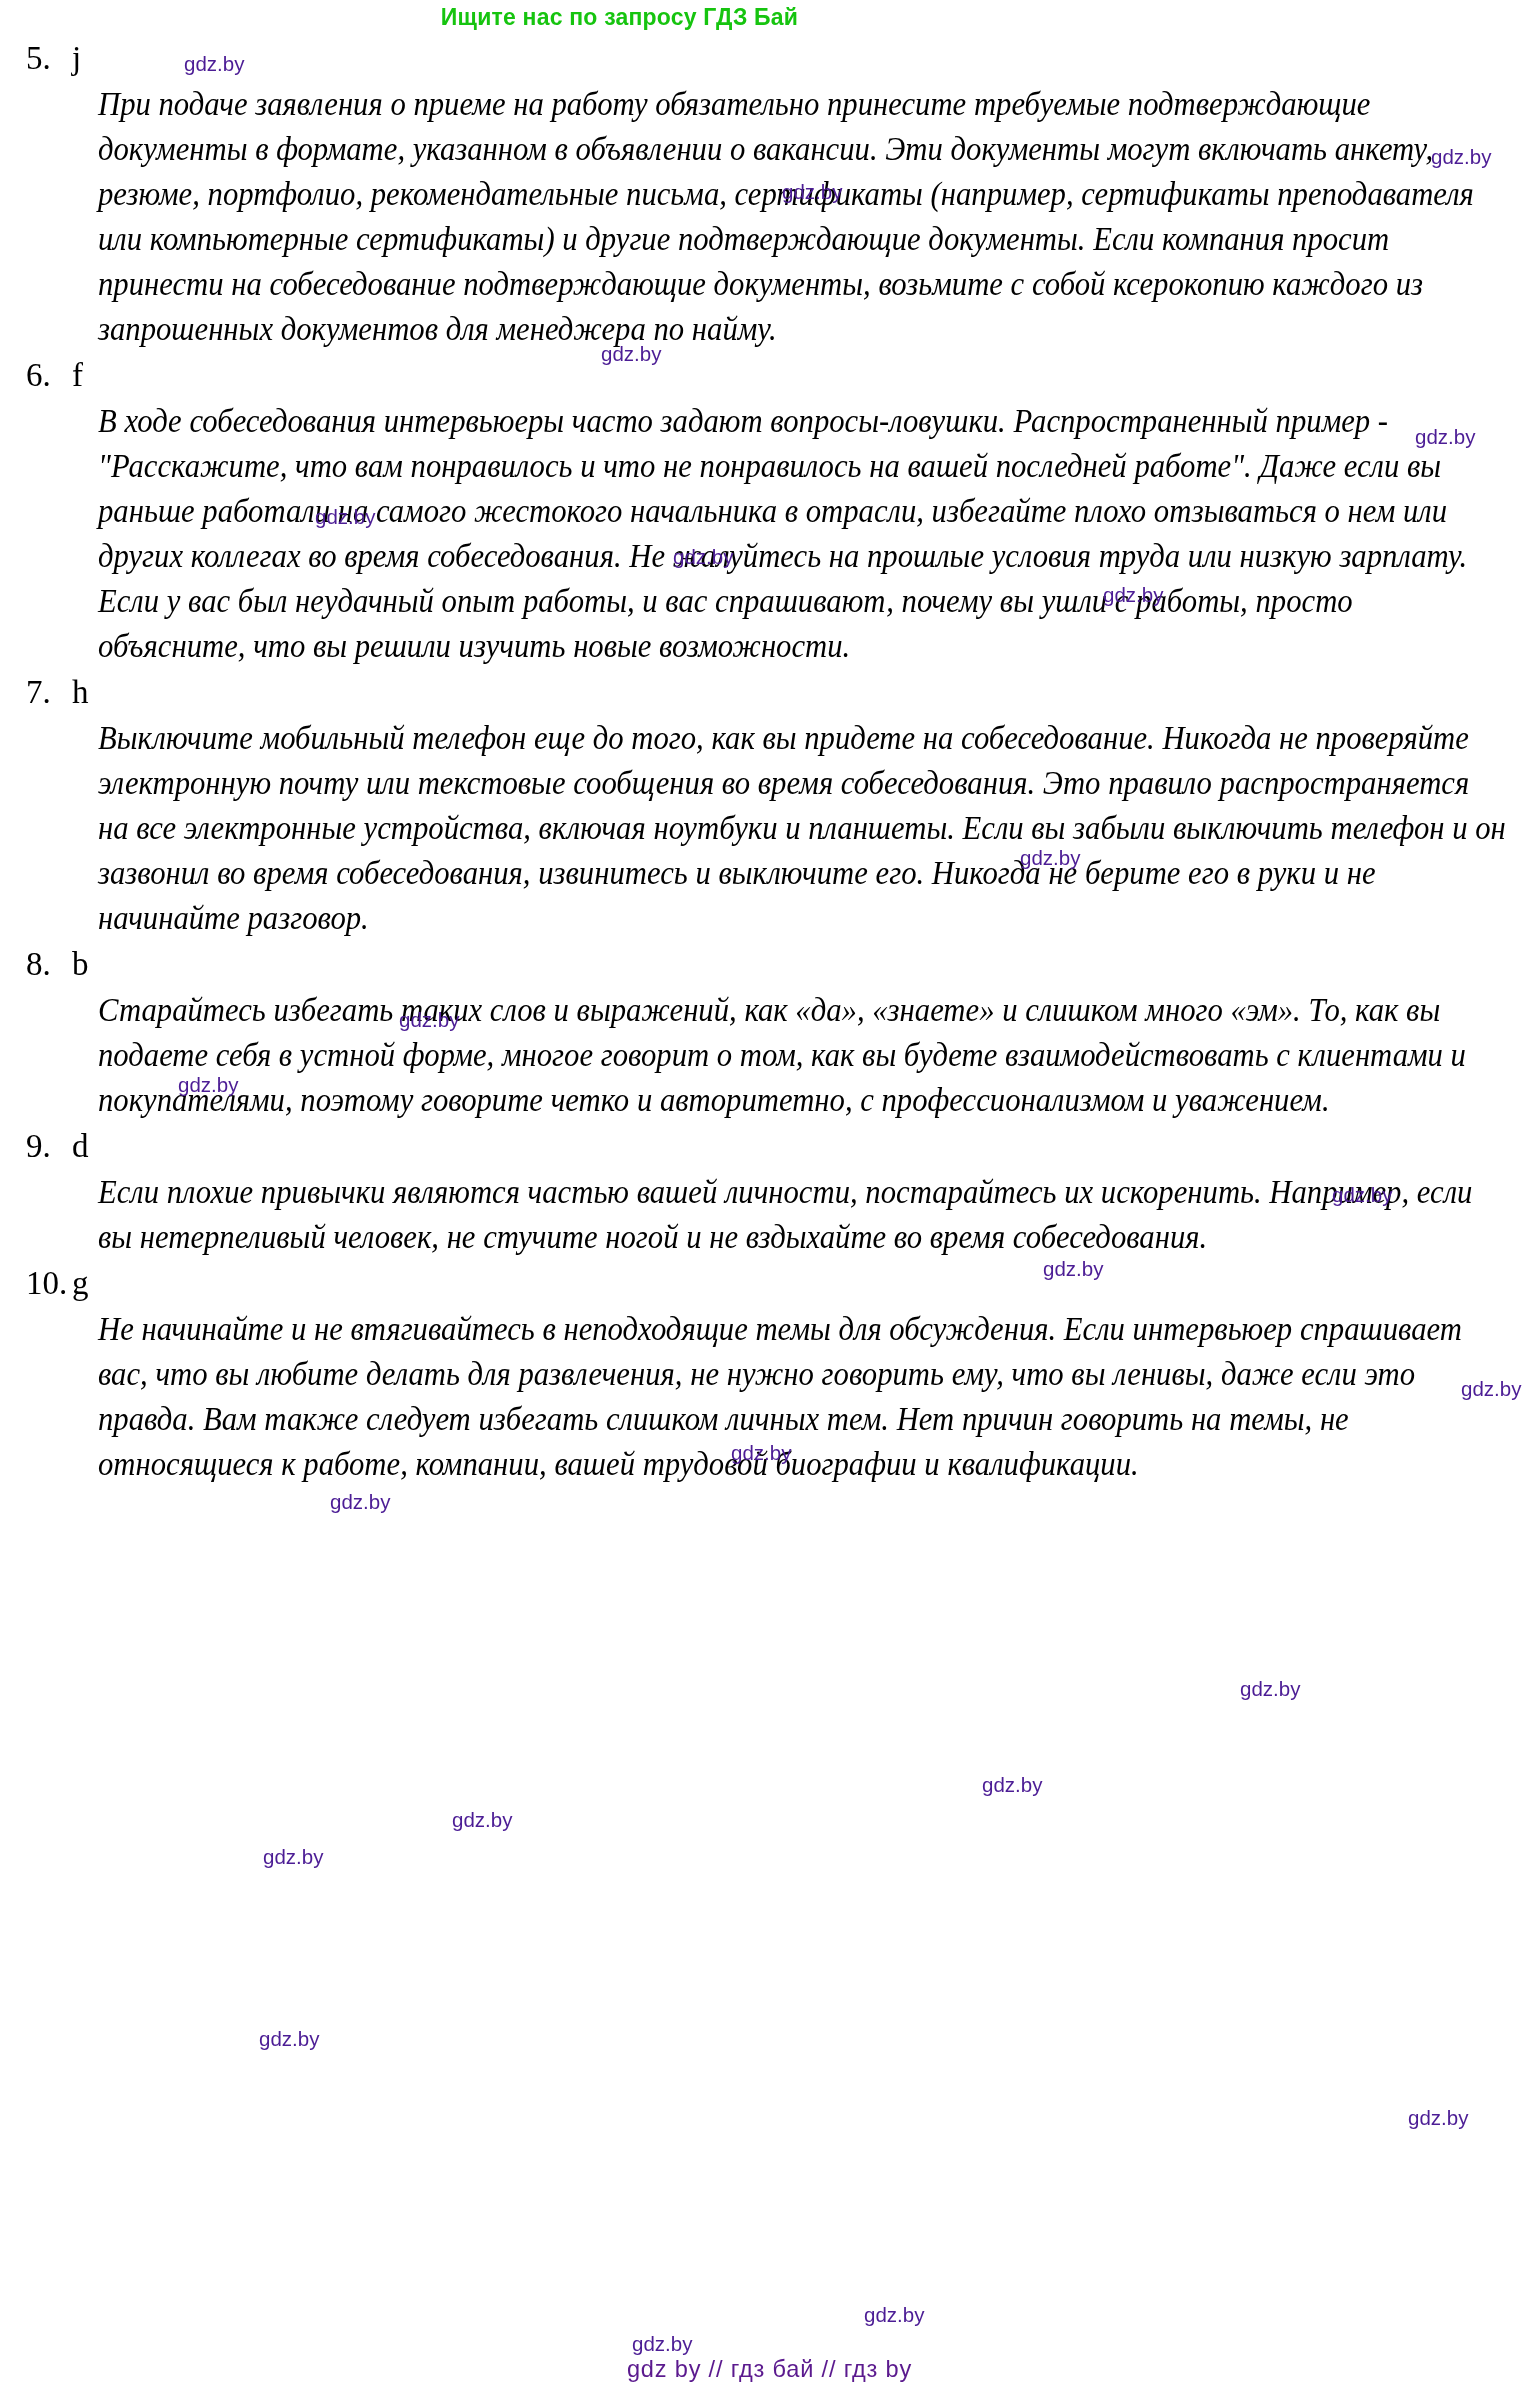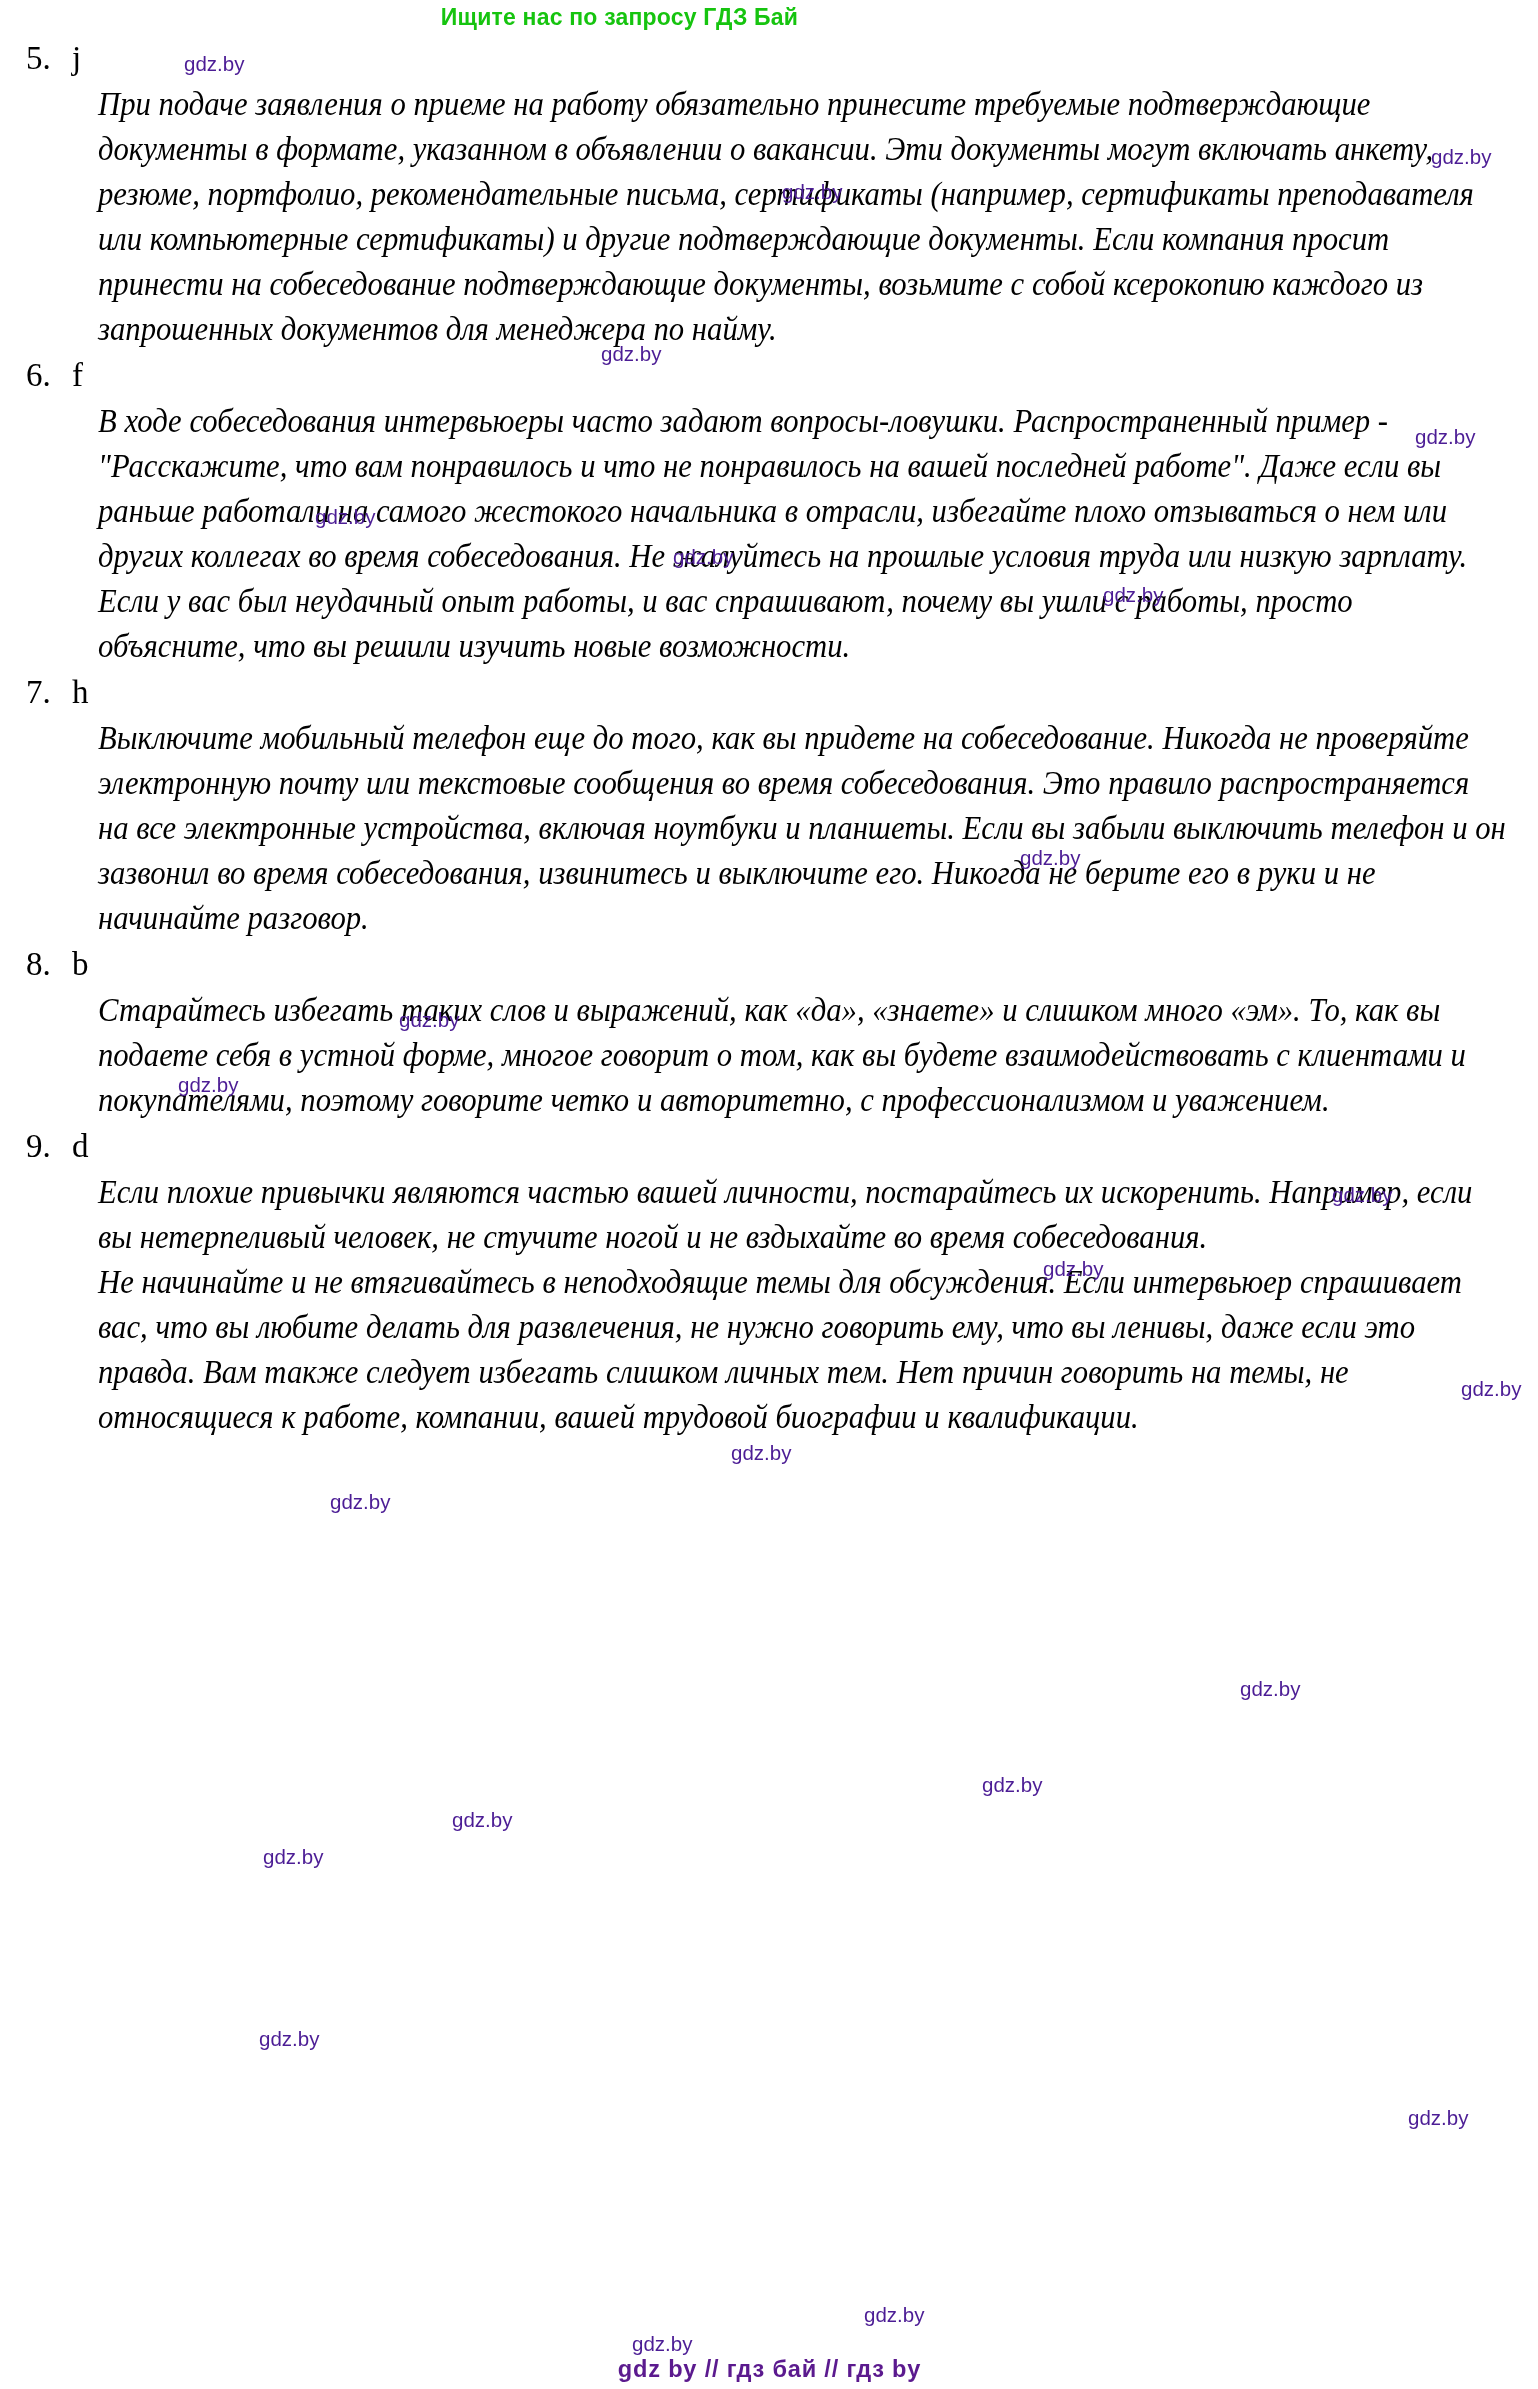--- a/index.html
+++ b/index.html
@@ -105,21 +105,21 @@
     position: absolute;
     left: 0;
     bottom: 6px;
     width: 1539px;
     text-align: center;
     z-index: 6;
   }
   .site-footer .footer-text {
     font-family: "Liberation Sans", "DejaVu Sans", sans-serif;
     font-size: 23.6px;
-    font-weight: 700;
+    font-weight: 400;
     color: #5b1a8e;
     letter-spacing: 0.8px;
     white-space: nowrap;
   }
 </style>
 </head>
 <body>
 
 <div class="promo-banner">
   <span class="promo-text" style="color: rgb(22, 196, 15);">Ищите нас по запросу ГДЗ Бай</span>
@@ -161,20 +161,24 @@
 
   <div class="answer-item">
     <div class="item-head">
       <span class="item-number">9.</span>
       <span class="item-letter">d</span>
     </div>
     <div class="item-body">Если плохие привычки являются частью вашей личности, постарайтесь их искоренить. Например, если вы нетерпеливый человек, не стучите ногой и не вздыхайте во время собеседования.</div>
   </div>
 
   <div class="answer-item">
+    <div class="item-head">
+      <span class="item-number">10.</span>
+      <span class="item-letter">g</span>
+    </div>
     <div class="item-body">Не начинайте и не втягивайтесь в неподходящие темы для обсуждения. Если интервьюер спрашивает вас, что вы любите делать для развлечения, не нужно говорить ему, что вы ленивы, даже если это правда. Вам также следует избегать слишком личных тем. Нет причин говорить на темы, не относящиеся к работе, компании, вашей трудовой биографии и квалификации.</div>
   </div>
 
 </div>
 
 <div id="watermark-layer">
     <span class="watermark" style="left: 184px; top: 52px;">gdz.by</span>
     <span class="watermark" style="left: 1431px; top: 145px;">gdz.by</span>
     <span class="watermark" style="left: 782px; top: 180px;">gdz.by</span>
     <span class="watermark" style="left: 601px; top: 342px;">gdz.by</span>

